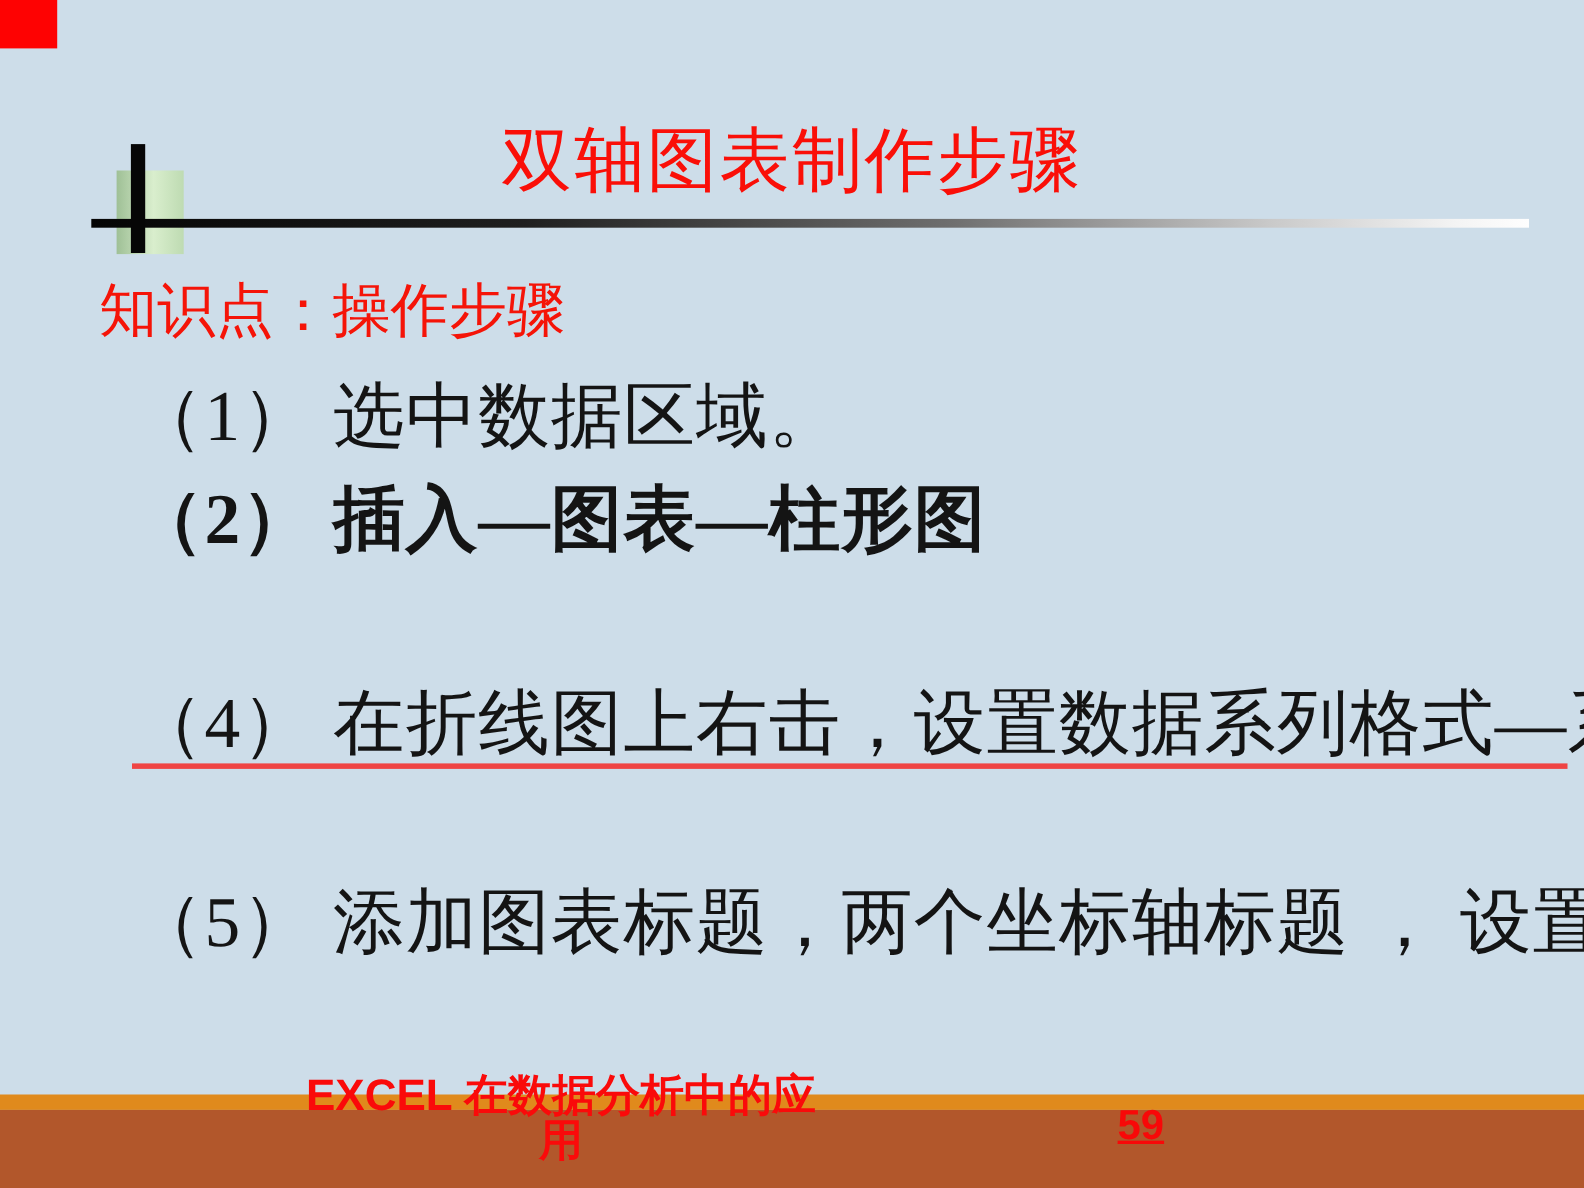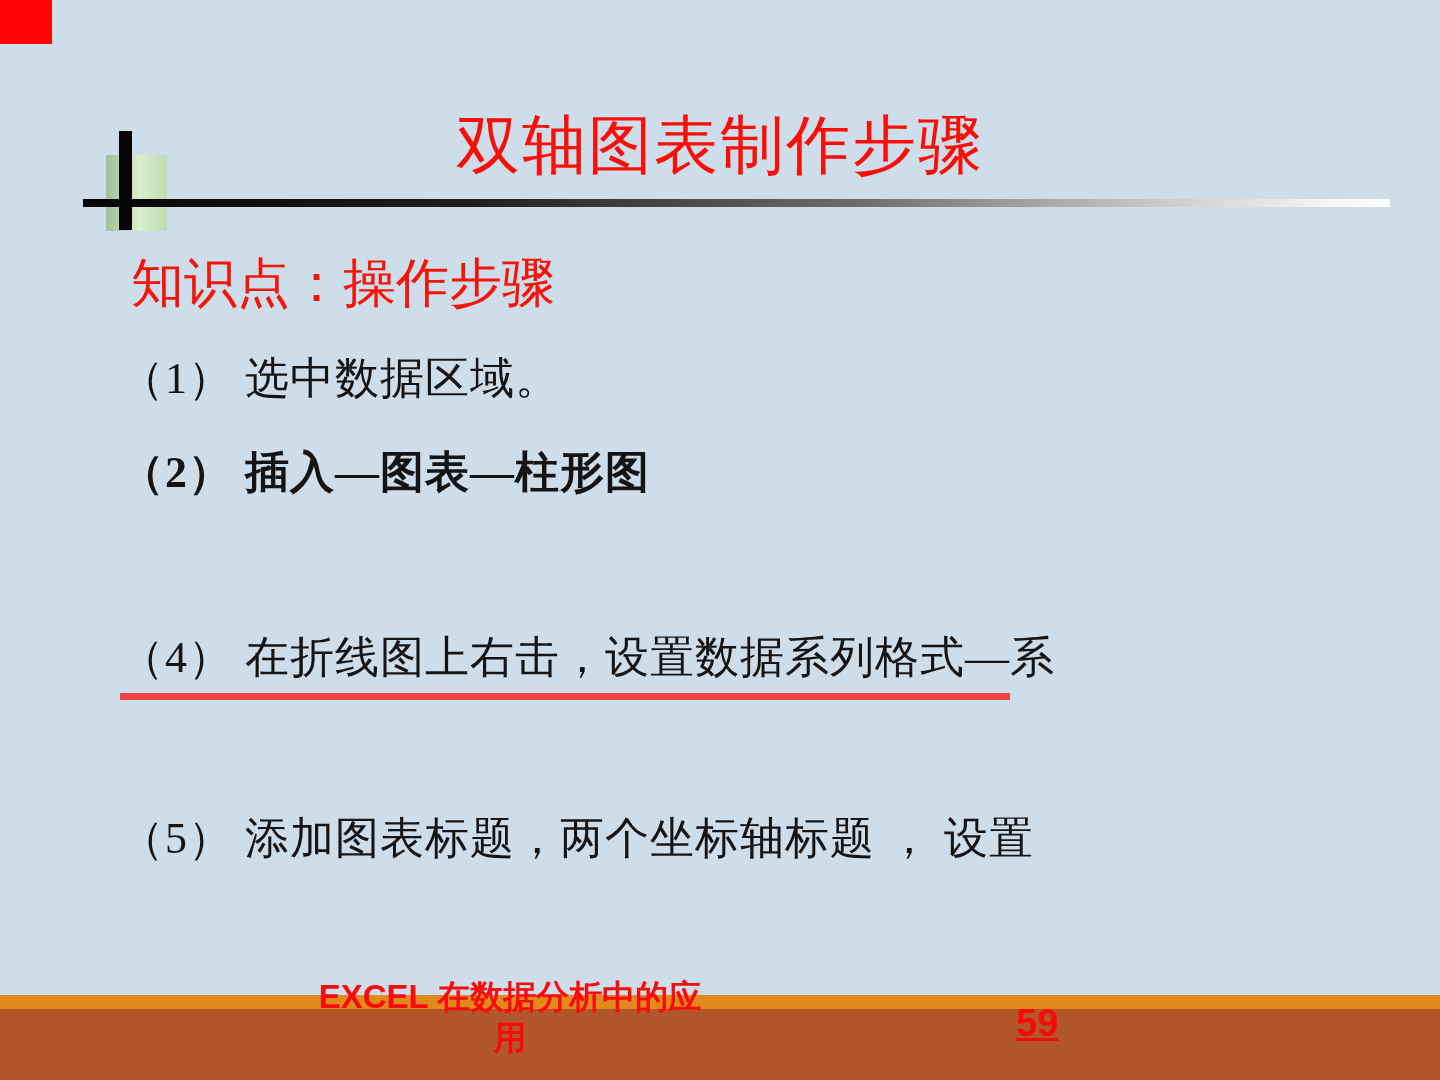--- a/index.html
+++ b/index.html
@@ -45,35 +45,34 @@
     width:13px; height:99px;
     background:#060606;
   }
 
   
   .subtitle {
     position:absolute; left:90px; top:252px;
     font-size:53px; line-height:62px;
     color:#f51408;
     white-space:nowrap;
-    margin-left:41px;
   }
 
   
   .step {
     position:absolute; left:120px;
-    font-size:44px; line-height:66px;
+    font-size:65px; line-height:66px;
     color:#141414;
     letter-spacing:1px;
     white-space:nowrap;
   }
   .step .wrap-line { margin-left:28px; }
   .u-line {
-    border-bottom:7px solid #ef4444;
-    padding-bottom:11px;
+    border-bottom:5px solid #ef4444;
+    padding-bottom:0;
   }
   .s1 { top:346px; }
   .s2 { top:440px;font-weight:bold; }
   .s3 { top:535px; }
   .s4 { top:625px; }
   .s5 { top:806px; }
 
   
   .footer-stripe {
     position:absolute; left:0; top:995px;
@@ -84,21 +83,21 @@
     position:absolute; left:0; top:1009px;
     width:1440px; height:71px;
     background:#b2572b;
   }
   .footer-course {
     position:absolute; left:260px; top:976px;
     width:500px;
     text-align:center;
     font-family:"Liberation Sans", sans-serif;
     font-weight:bold;
-    font-size:33px; line-height:41px;
+    font-size:40px; line-height:41px;
     color:#fa0a0a;
     z-index:5;
   }
   .footer-page {
     position:absolute; left:1016px; top:1002px;
     font-family:"Liberation Sans", sans-serif;
     font-weight:bold;
     font-size:38px; line-height:42px;
     color:#f80808;
     z-index:5;

